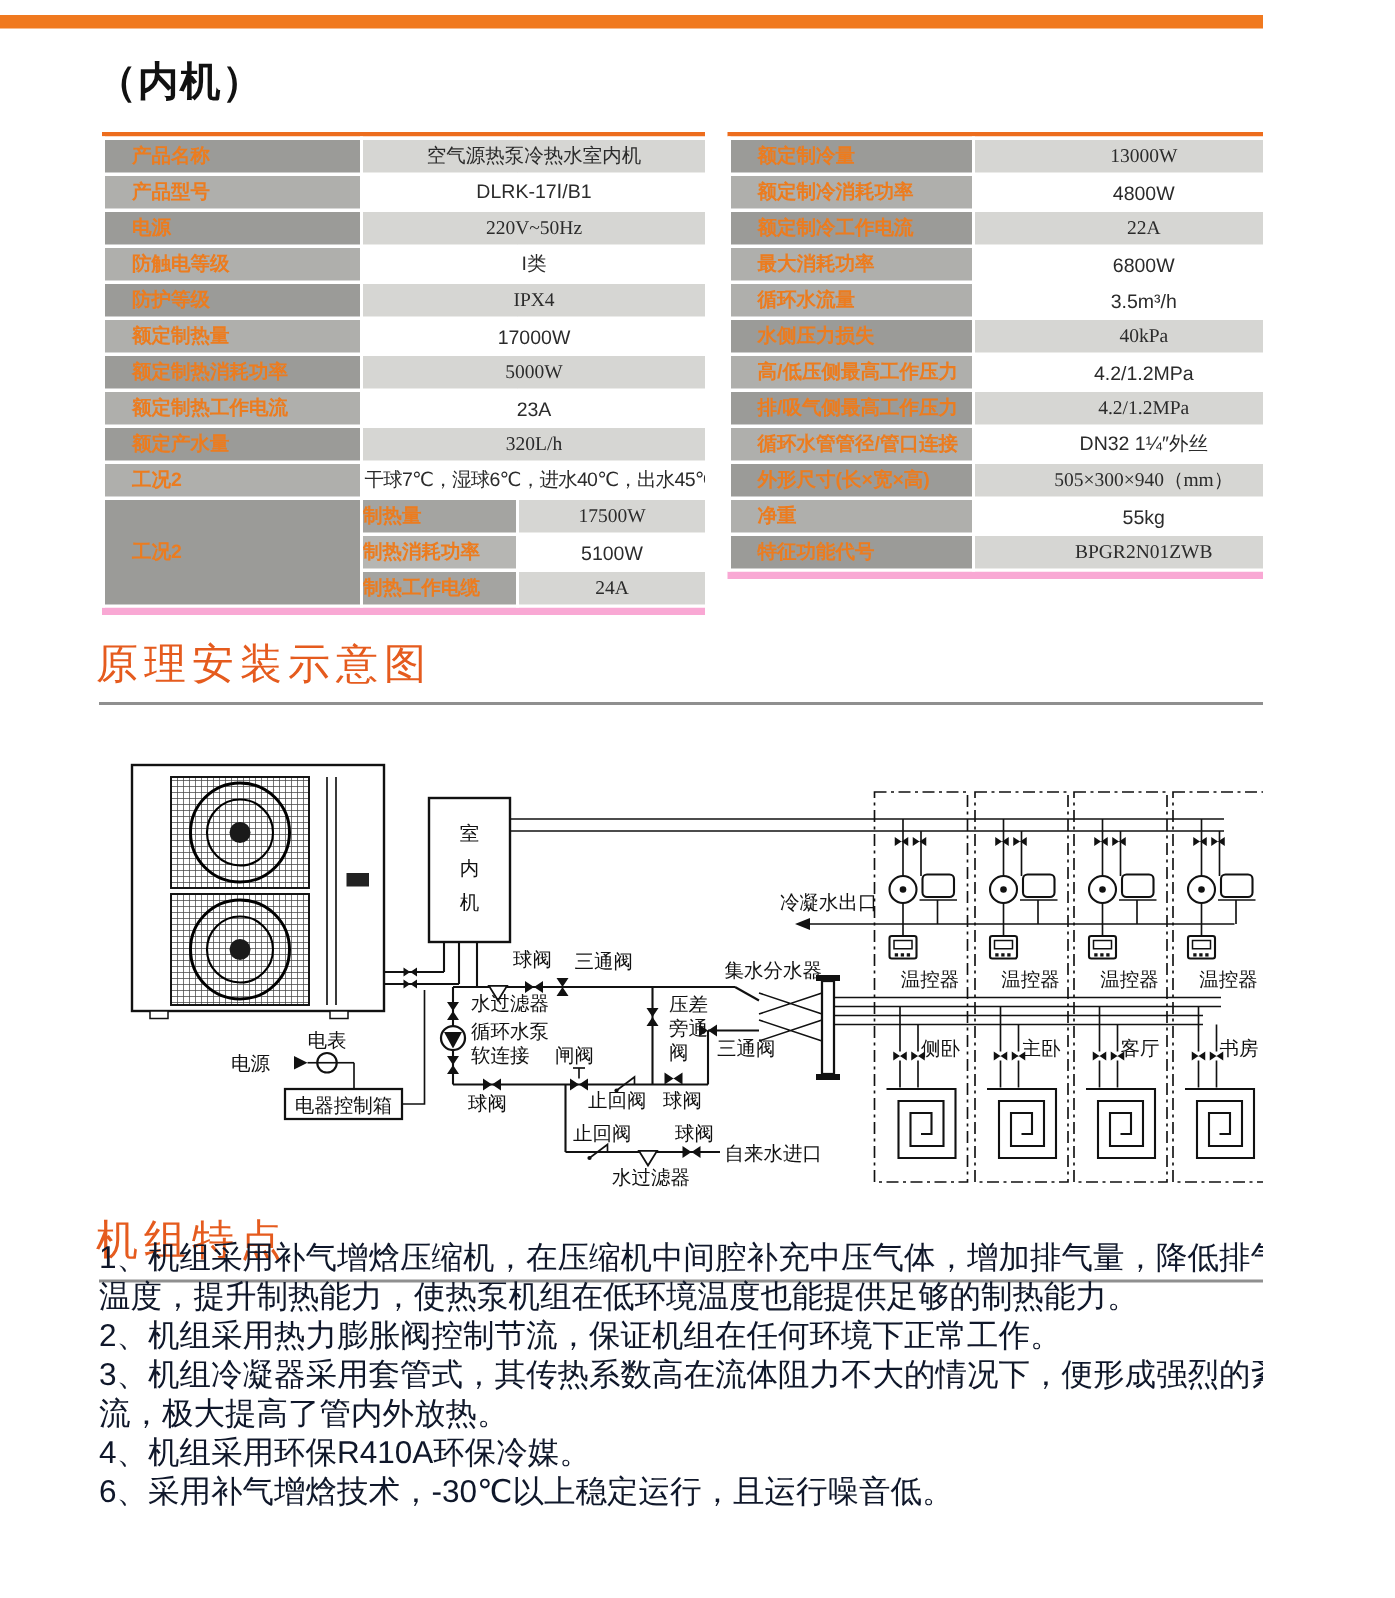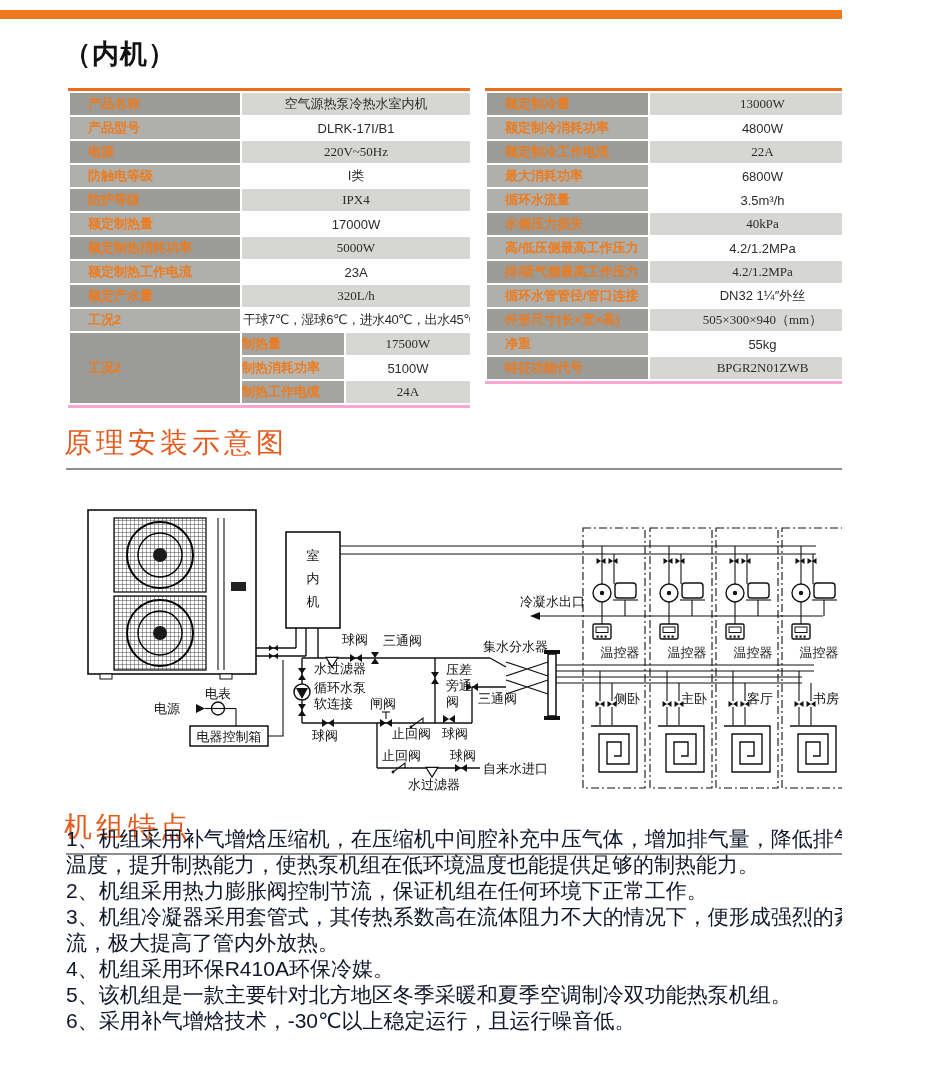--- a/index.html
+++ b/index.html
@@ -5,21 +5,21 @@
   html,body{margin:0;padding:0;background:#fff;}
   #page{position:relative;width:842px;height:1065px;background:#fff;overflow:hidden;
         font-family:"Liberation Sans","DejaVu Sans",sans-serif;color:#222;}
 
   .topbar{position:absolute;left:0;top:10px;width:930px;height:9px;background:#F0791F;}
 
   .pagetitle{position:absolute;left:64px;top:36px;font-size:27px;font-weight:700;
              letter-spacing:1px;color:#111;}
 
   
-  .tblwrap{position:absolute;top:88px;border-top:3px solid #ED6D1D;border-bottom:3px solid #f9a8d4;}
+  .tblwrap{position:absolute;top:88px;border-top:3px solid #ED6D1D;border-bottom:5px solid #f9a8d4;}
   #tbl-left{left:68px;width:402px;}
   #tbl-right{left:485px;width:390px;}
   table.spec{border-collapse:collapse;width:100%;table-layout:fixed;}
   table.spec td{border:2px solid #fff;height:20px;font-size:13px;overflow:hidden;white-space:nowrap;}
   td.t-lbl{color:#EC7C1F;font-weight:700;padding-left:18px;text-align:left;}
   td.t-sub{color:#EC7C1F;font-weight:700;padding-left:0;text-align:left;}
   td.t-val{text-align:center;color:#2b2b2b;font-size:13.5px;}
   td.tight{font-size:12px;letter-spacing:-0.5px;}
   .d{background:#9B9B98;}
   .m{background:#AFAFAC;}
@@ -369,17 +369,16 @@
   </svg>
 
   <div class="sechead" style="top:808px;">机组特点</div>
   <div class="secline" style="top:853px;"></div>
 
   <div id="features">
     <div>1、机组采用补气增焓压缩机，在压缩机中间腔补充中压气体，增加排气量，降低排气温度，提升制热能力，使热泵机组在低环境温度也能提供足够的制热能力。</div>
     <div>2、机组采用热力膨胀阀控制节流，保证机组在任何环境下正常工作。</div>
     <div>3、机组冷凝器采用套管式，其传热系数高在流体阻力不大的情况下，便形成强烈的紊流，极大提高了管内外放热。</div>
     <div>4、机组采用环保R410A环保冷媒。</div>
-    <div>5、该机组是一款主要针对北方地区冬季采暖和夏季空调制冷双功能热泵机组。</div>
     <div>6、采用补气增焓技术，-30℃以上稳定运行，且运行噪音低。</div>
   </div>
 
 </div>
 
 </body></html>

